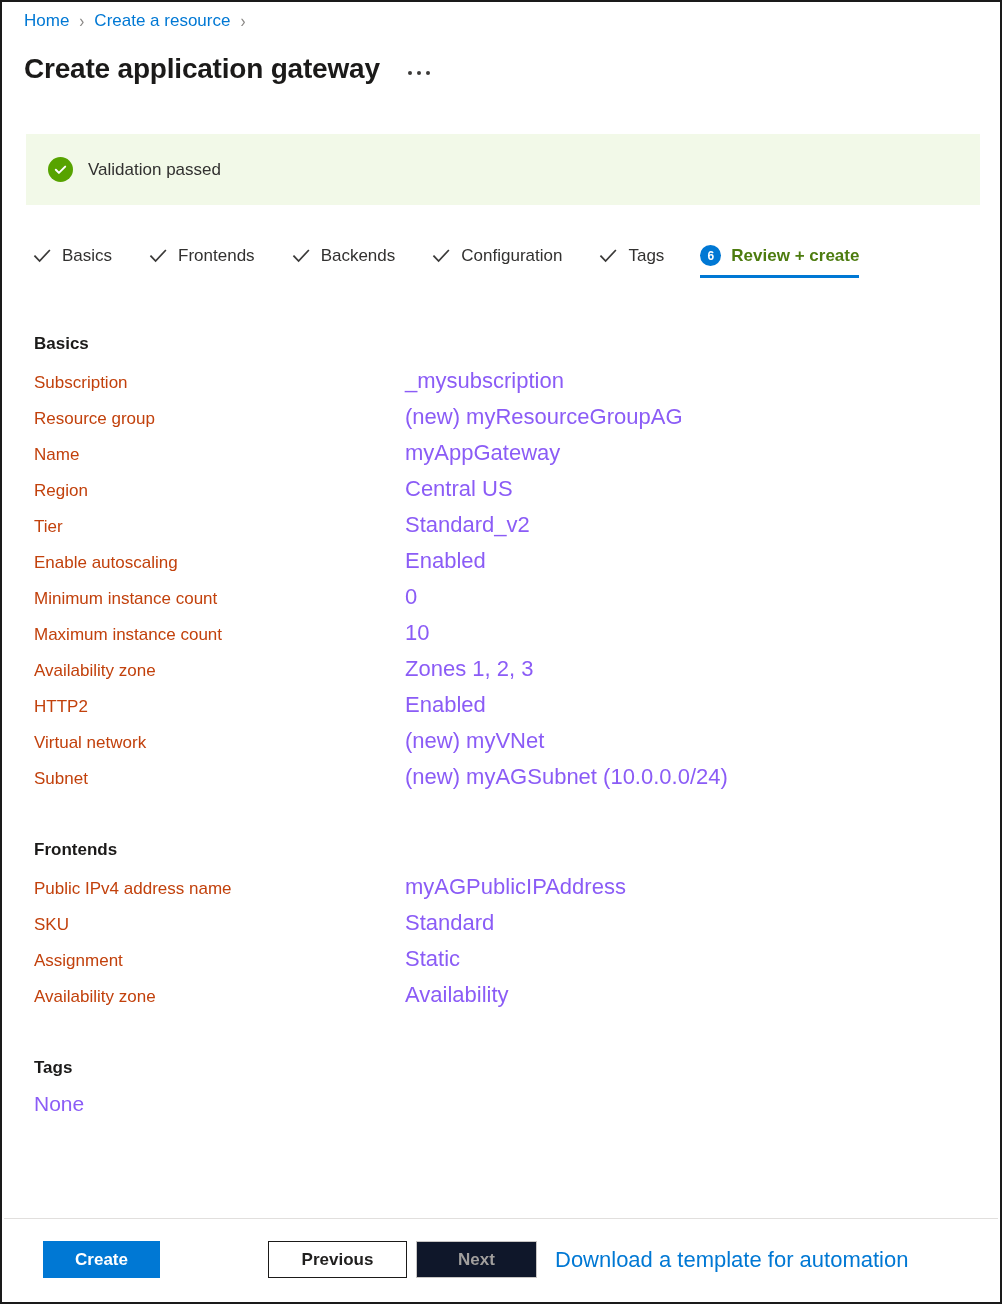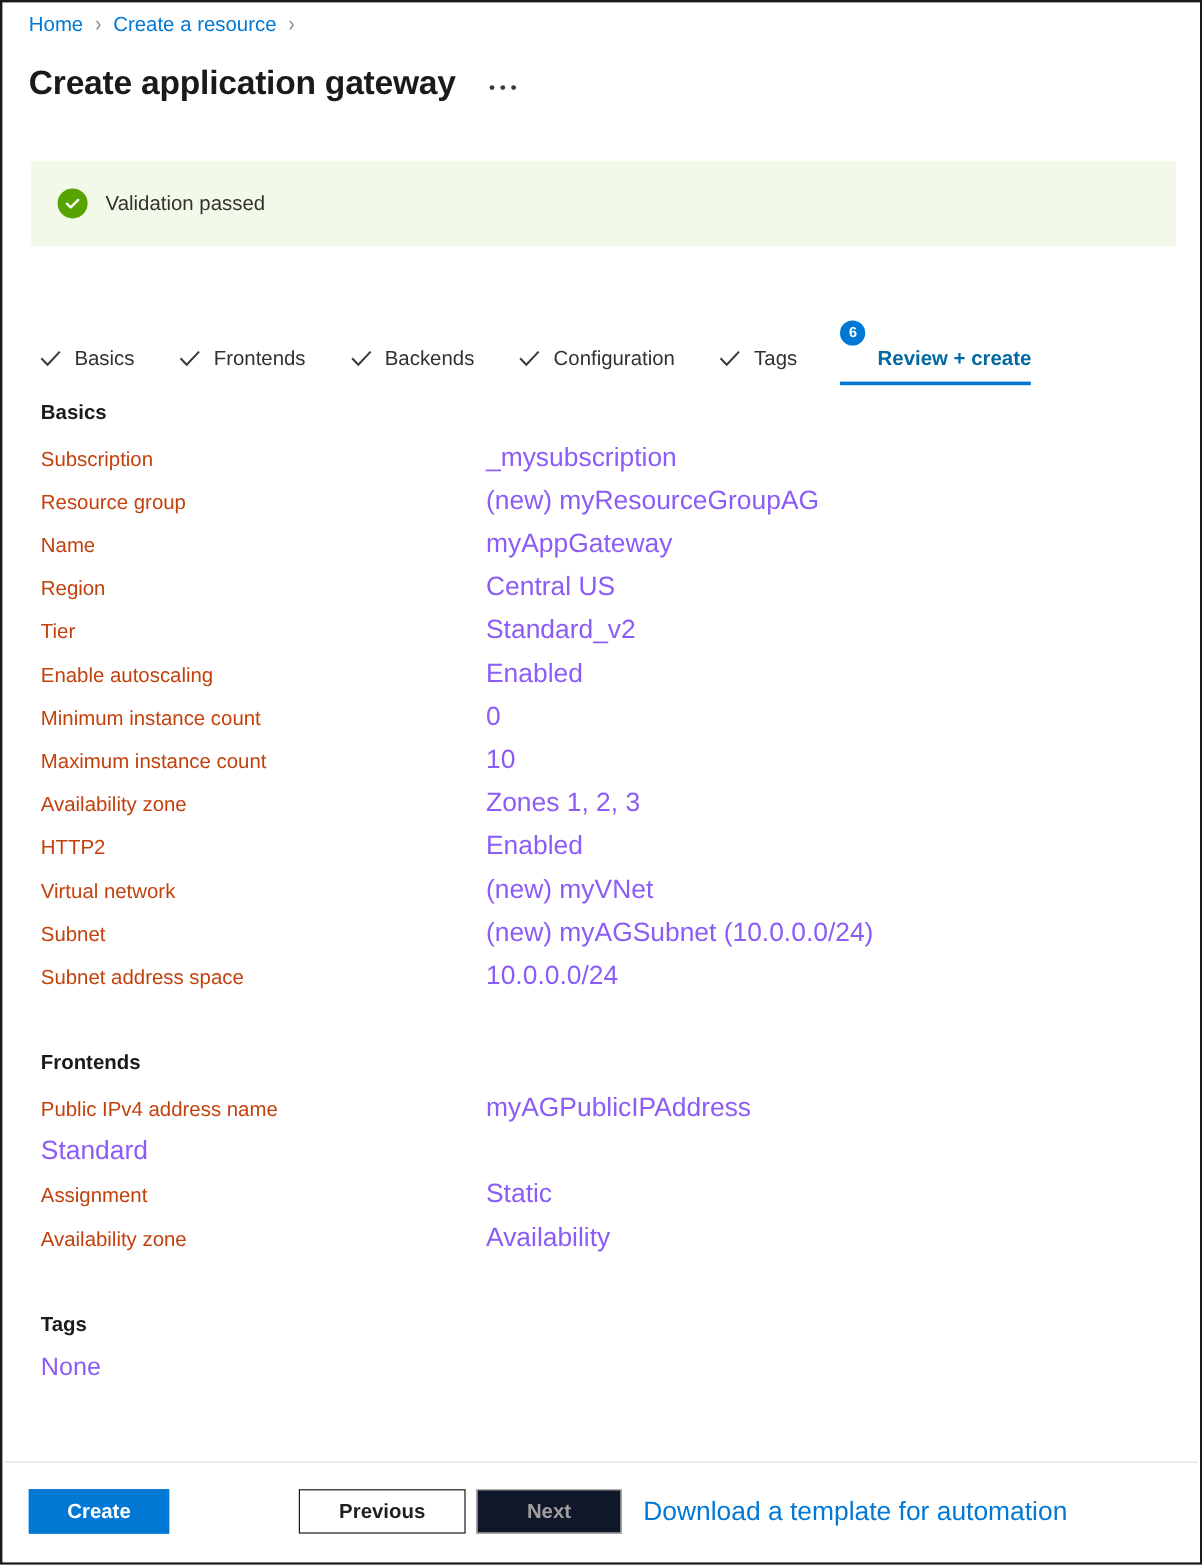--- a/index.html
+++ b/index.html
@@ -131,22 +131,21 @@
     flex: none;
     display: block;
   }
   .tab-label {
     font-size: 17px;
     color: #323130;
     white-space: nowrap;
   }
   .tab.active .tab-label {
     font-weight: 700;
-    color: #0369a1;
-    margin-top: 44px;
+    color: #4d7c0f;
   }
   .tab-badge {
     width: 21px;
     height: 21px;
     border-radius: 50%;
     background: #0078d4;
     color: #ffffff;
     font-size: 12px;
     font-weight: 600;
     display: flex;
@@ -228,20 +227,21 @@
     display: inline-flex;
     align-items: center;
     justify-content: center;
   }
   .btn-primary {
     background: #0078d4;
     color: #ffffff;
     border: 1px solid #0078d4;
     font-weight: 600;
     width: 117px;
+    margin-left: 19px;
   }
   .btn-secondary {
     background: #ffffff;
     color: #201f1e;
     border: 1px solid #1b1a19;
     font-weight: 600;
     width: 139px;
     margin-left: 108px;
     text-align: right;
   }
@@ -381,34 +381,31 @@
         <div class="row-value">Enabled</div>
       </div>
       <div class="row">
         <div class="row-label">Virtual network</div>
         <div class="row-value">(new) myVNet</div>
       </div>
       <div class="row">
         <div class="row-label">Subnet</div>
         <div class="row-value">(new) myAGSubnet (10.0.0.0/24)</div>
       </div>
-      <div class="row">
-        <div class="row-label">Subnet address space</div>
-        <div class="row-value">10.0.0.0/24</div>
-      </div>
     </div>
 
     <div class="section">
       <div class="section-title">Frontends</div>
 
       <div class="row">
         <div class="row-label">Public IPv4 address name</div>
         <div class="row-value">myAGPublicIPAddress</div>
       </div>
       <div class="row">
+        <div class="row-label">SKU</div>
         <div class="row-value">Standard</div>
       </div>
       <div class="row">
         <div class="row-label">Assignment</div>
         <div class="row-value">Static</div>
       </div>
       <div class="row">
         <div class="row-label">Availability zone</div>
         <div class="row-value">Availability</div>
       </div>

